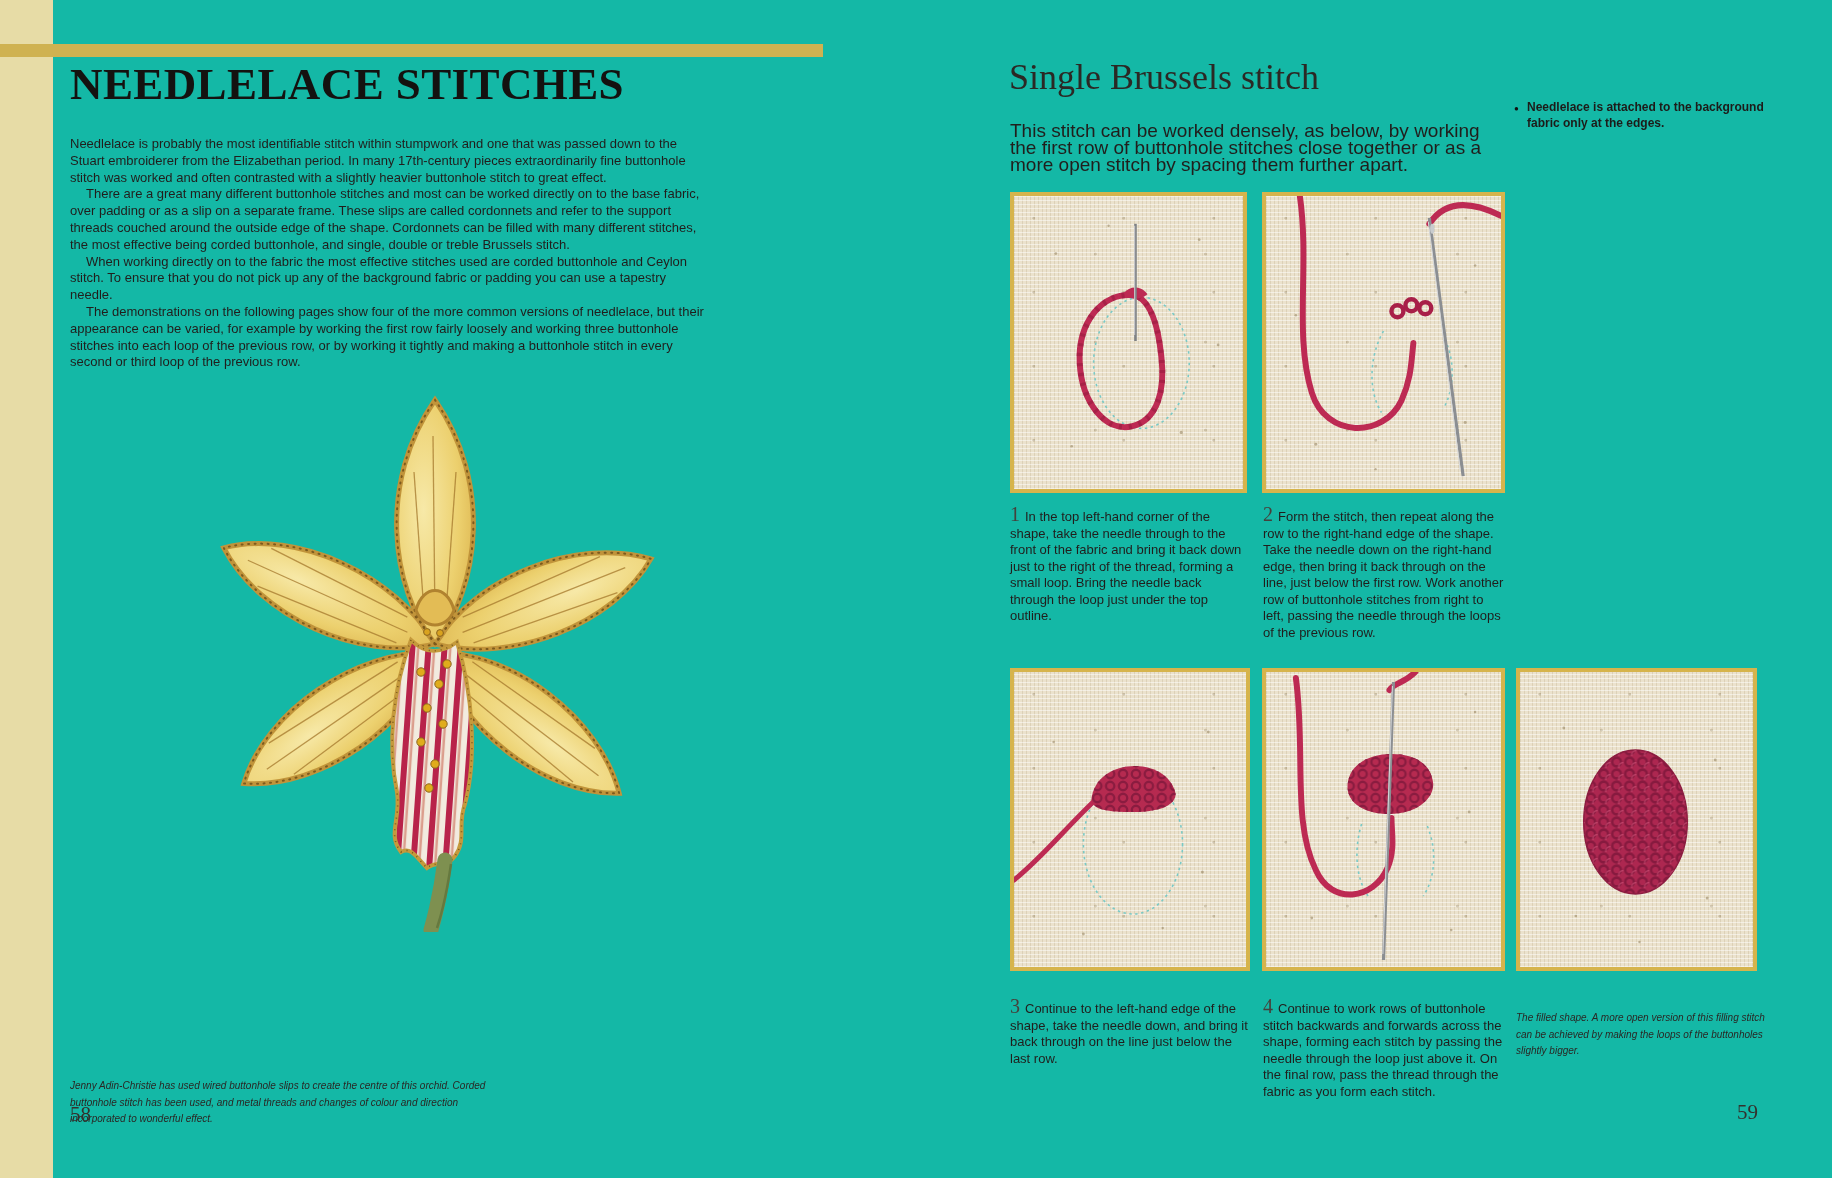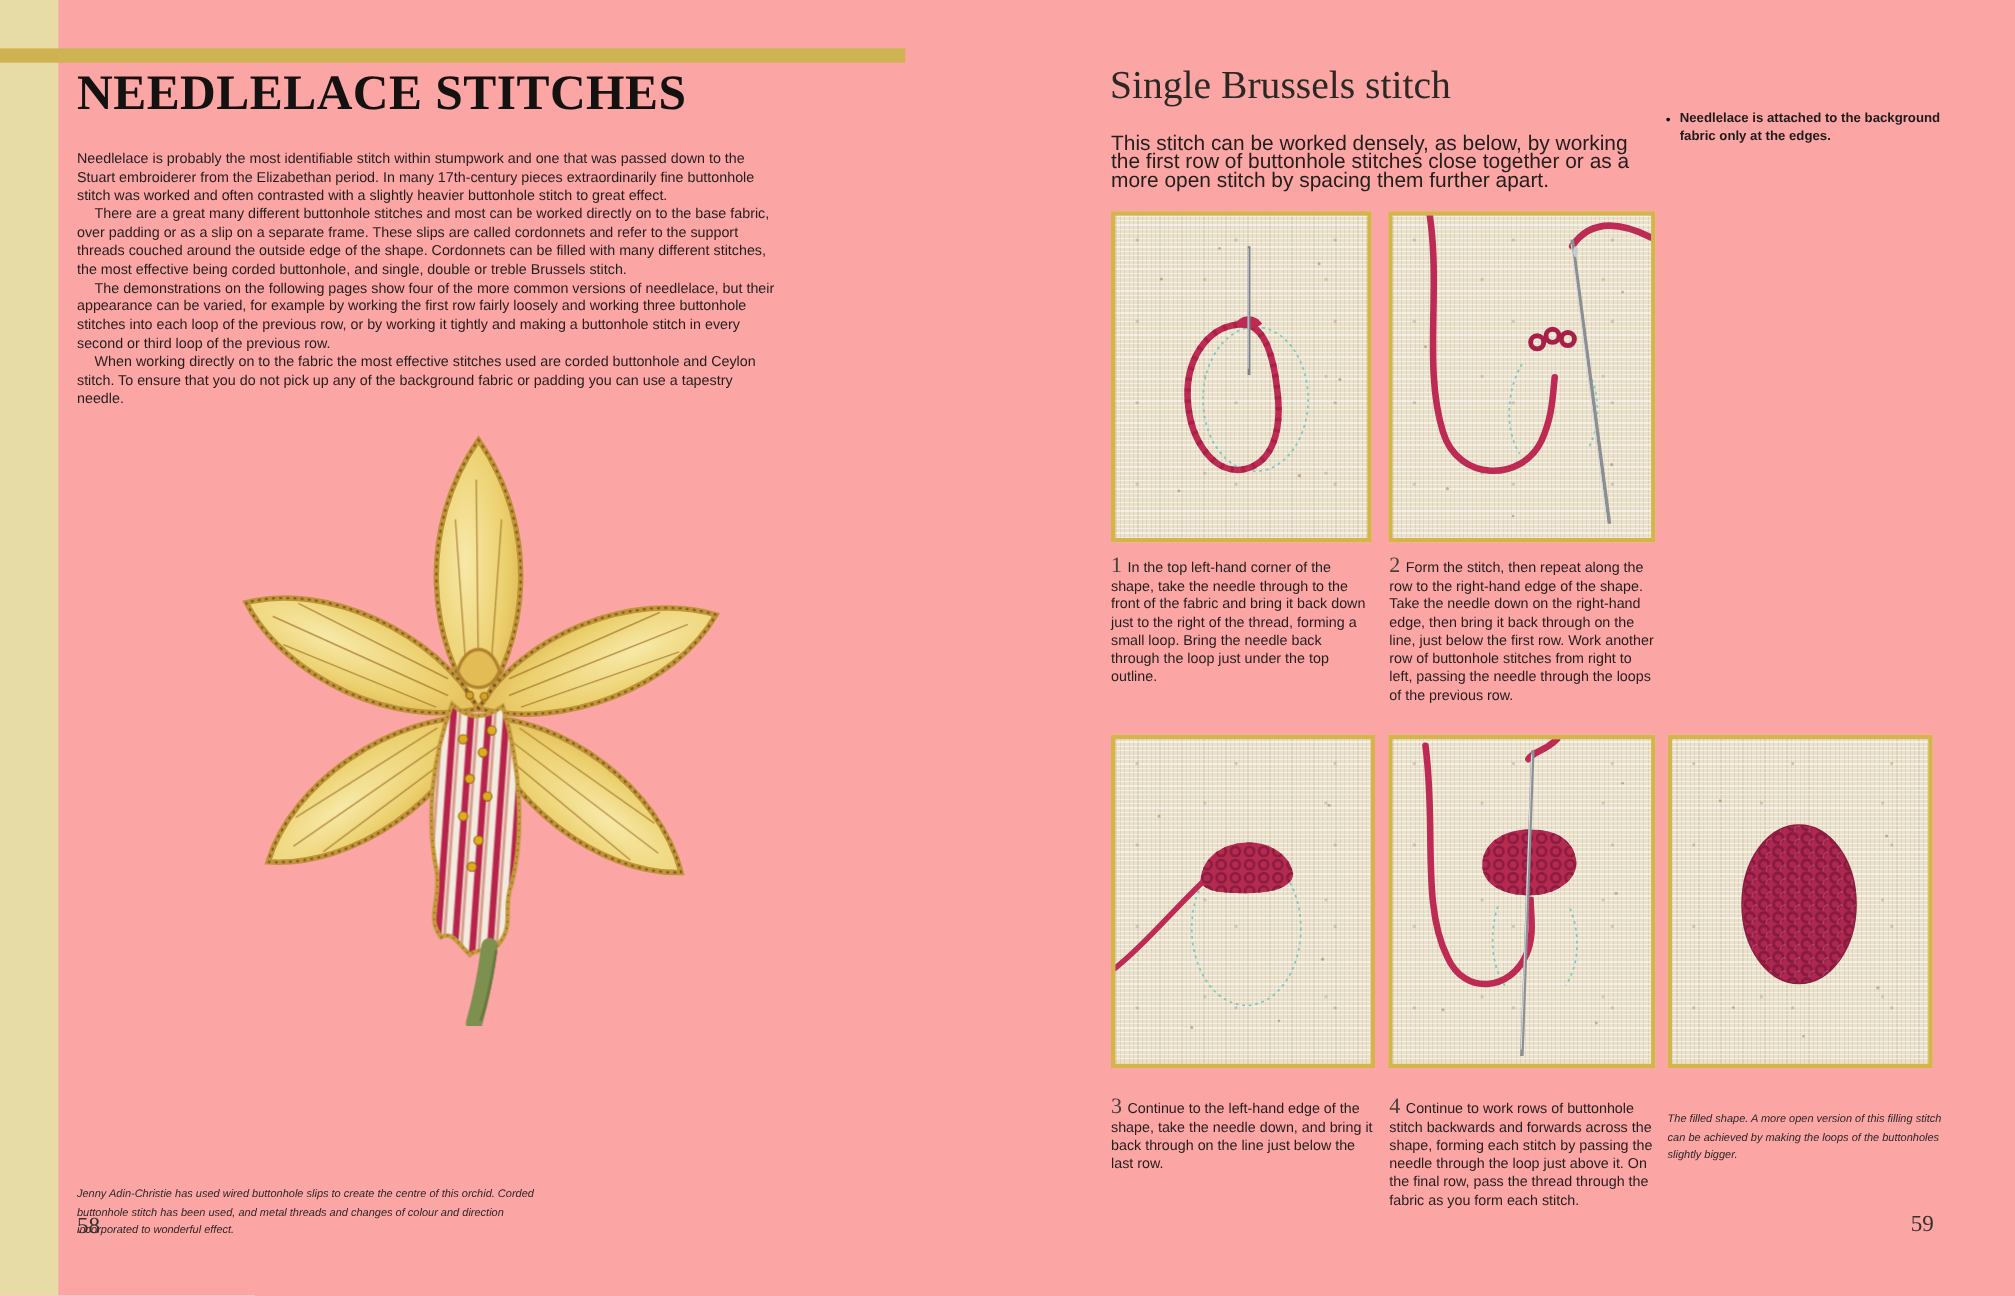--- a/index.html
+++ b/index.html
@@ -1,16 +1,16 @@
 <!DOCTYPE html>
 <html><head>
 <meta charset="utf-8">
 <style>
   html,body{margin:0;padding:0;background:#ffffff;}
-  .spread{position:relative;width:1832px;height:1178px;background:#fca5a5;overflow:hidden;
+  .spread{position:relative;width:1832px;height:1178px;background:#14b8a6;overflow:hidden;
           font-family:"Liberation Sans",sans-serif;color:#211e1c;}
   .abs{position:absolute;}
   
   .tan-band{left:0;top:0;width:53px;height:1178px;background:#e7dca6;}
   .gold-band{left:0;top:44px;width:823px;height:13px;background:#cfb251;}
   
   .title{left:70px;top:58px;width:640px;margin:0;font-family:"Liberation Serif",serif;
          font-weight:700;font-size:45px;letter-spacing:.4px;color:#141210;}
   .bodytext{left:70px;top:136px;width:640px;font-size:13px;line-height:16.8px;}
   .bodytext p{margin:0;}
@@ -49,22 +49,22 @@
 
   <div class="abs tan-band"></div>
   <div class="abs gold-band"></div>
 
   <section>
     <h1 class="abs title">NEEDLELACE STITCHES</h1>
 
     <div class="abs bodytext">
       <p>Needlelace is probably the most identifiable stitch within stumpwork and one that was passed down to the Stuart embroiderer from the Elizabethan period. In many 17th-century pieces extraordinarily fine buttonhole stitch was worked and often contrasted with a slightly heavier buttonhole stitch to great effect.</p>
       <p class="ind">There are a great many different buttonhole stitches and most can be worked directly on to the base fabric, over padding or as a slip on a separate frame. These slips are called cordonnets and refer to the support threads couched around the outside edge of the shape. Cordonnets can be filled with many different stitches, the most effective being corded buttonhole, and single, double or treble Brussels stitch.</p>
+      <p class="ind">When working directly on to the fabric the most effective stitches used are corded buttonhole and Ceylon stitch. To ensure that you do not pick up any of the background fabric or padding you can use a tapestry needle.</p>
       <p class="ind">The demonstrations on the following pages show four of the more common versions of needlelace, but their appearance can be varied, for example by working the first row fairly loosely and working three buttonhole stitches into each loop of the previous row, or by working it tightly and making a buttonhole stitch in every second or third loop of the previous row.</p>
-      <p class="ind">When working directly on to the fabric the most effective stitches used are corded buttonhole and Ceylon stitch. To ensure that you do not pick up any of the background fabric or padding you can use a tapestry needle.</p>
     </div>
 
     <svg class="abs" style="left:135px;top:372px" width="655" height="560" viewBox="0 0 655 560">
       <defs>
         <radialGradient id="pg" cx="35%" cy="45%" r="85%">
           <stop offset="0" stop-color="#f7e9a8"></stop>
             <stop offset=".55" stop-color="#ecd06e"></stop>
           <stop offset="1" stop-color="#d7ab43"></stop>
         </radialGradient>
         <pattern id="lipstripes" width="16" height="20" patternUnits="userSpaceOnUse" patternTransform="rotate(4)">

